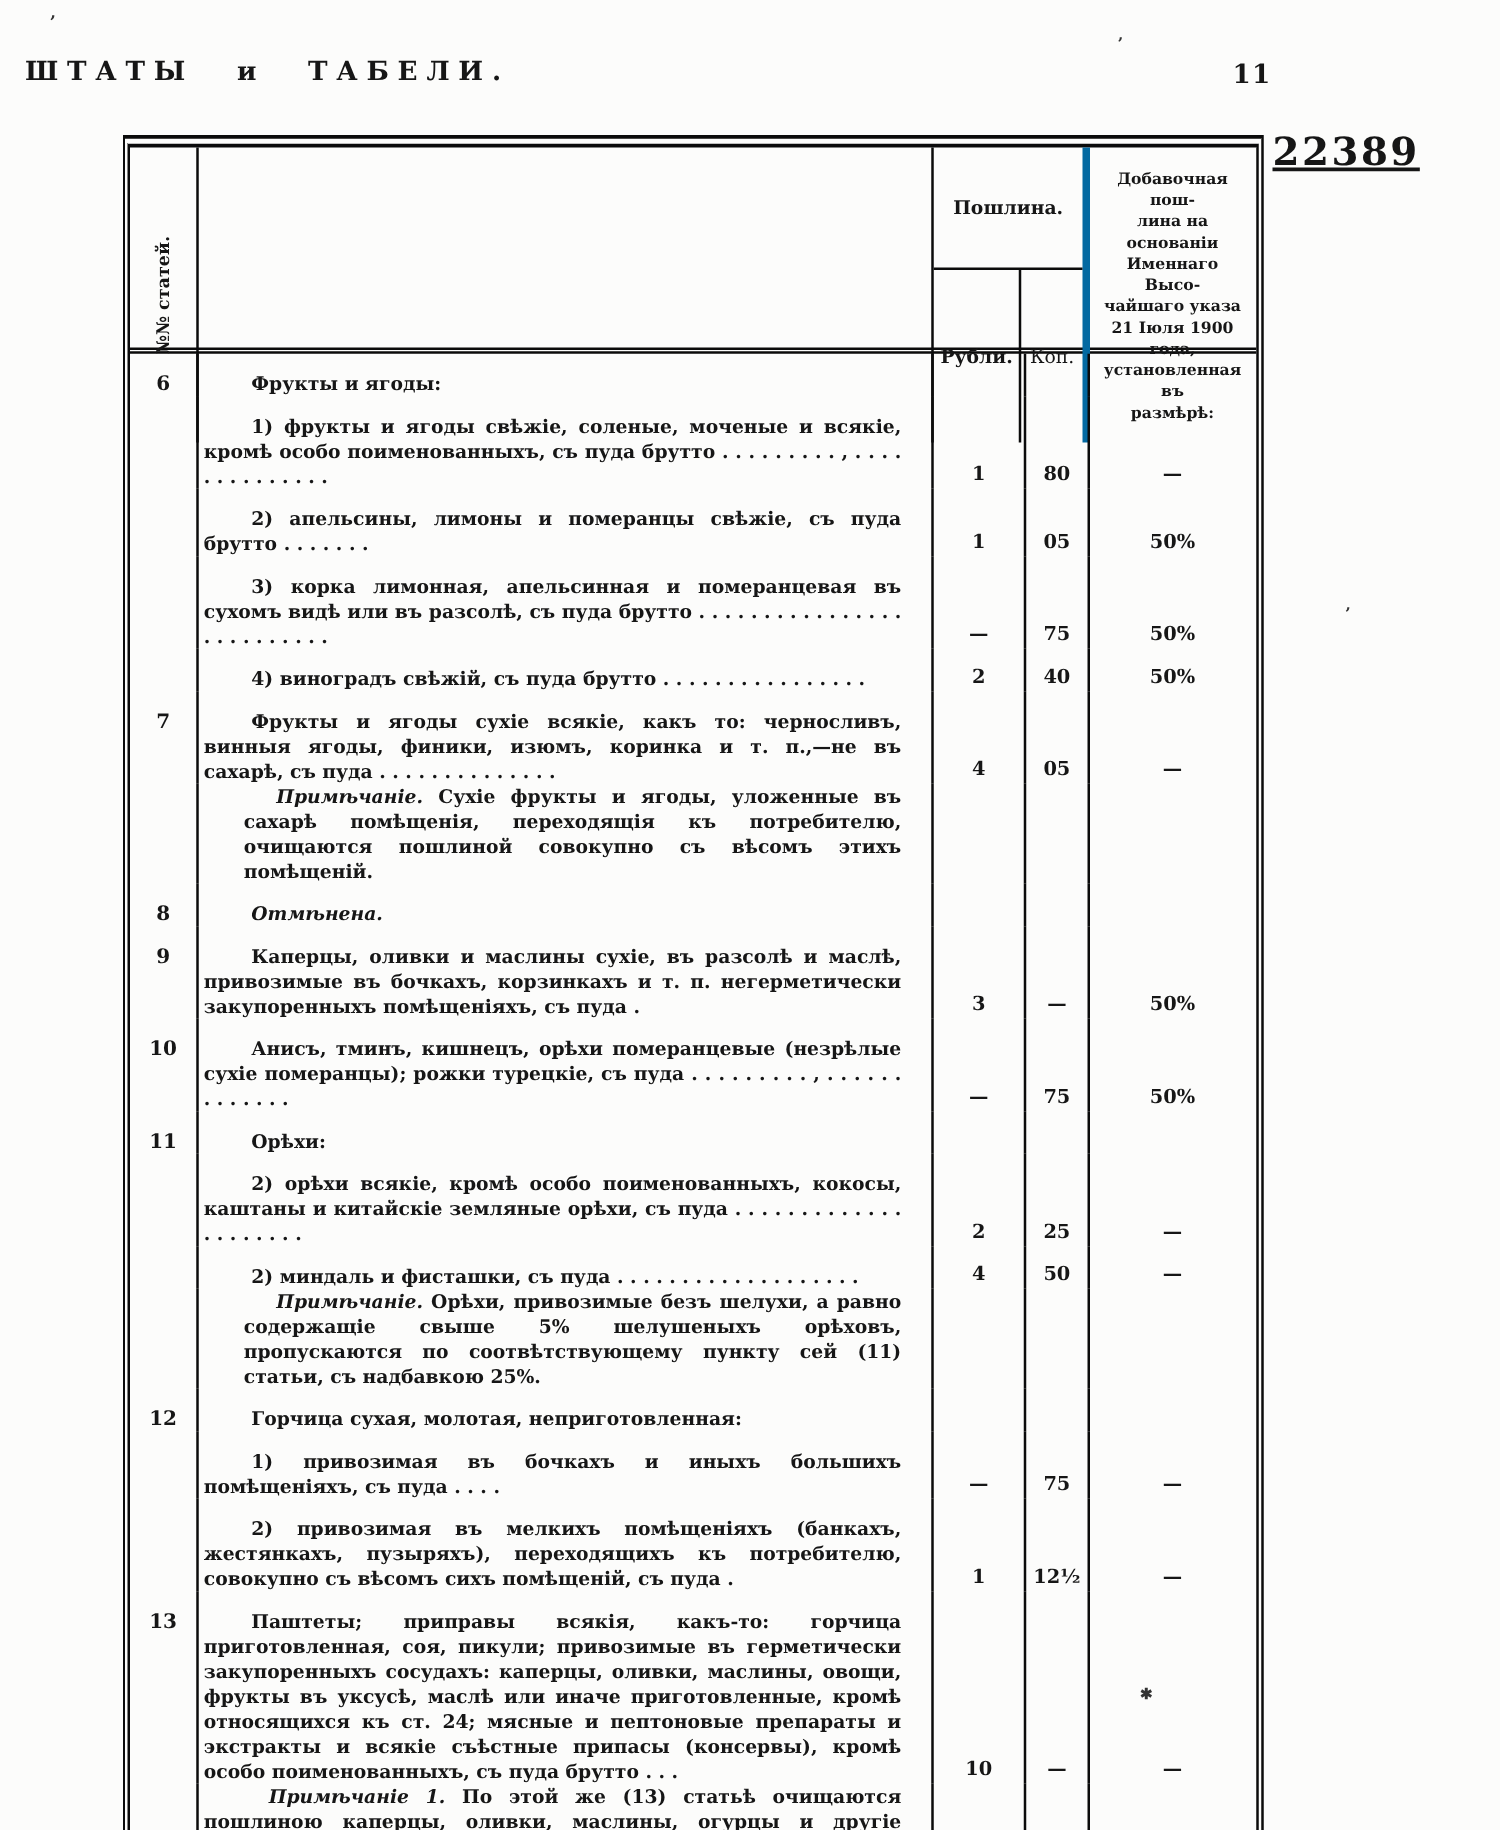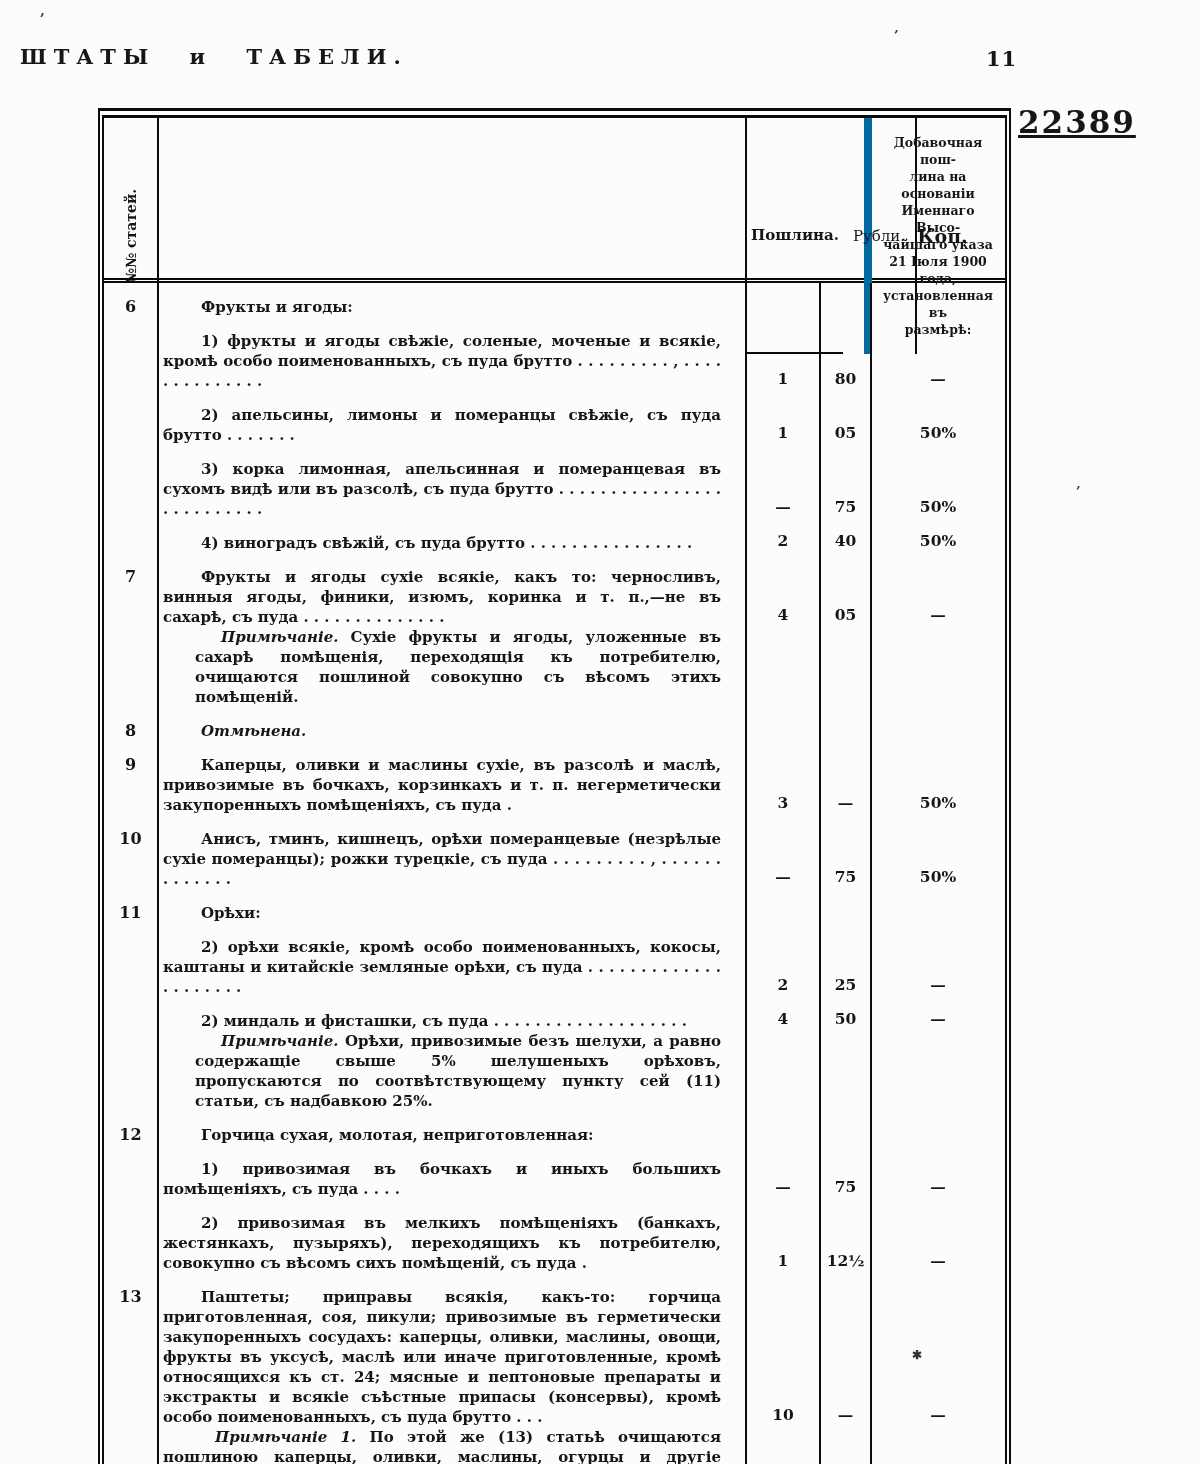--- a/index.html
+++ b/index.html
@@ -36,35 +36,35 @@
     display:grid; grid-template-columns:55px 588px 125px 132px;
     height:160px; border-bottom:5px double #0b0b0b;
   }
   .h-num  { border-right:2px solid #0b0b0b; position:relative; }
   .h-num .vert {
     position:absolute; top:50%; left:50%;
     transform:translate(-50%,-50%) rotate(-90deg);
     white-space:nowrap; font-size:14px; font-weight:bold;
   }
   .h-desc { border-right:2px solid #0b0b0b; }
-  .h-duty { border-right:8px solid #0369a1; display:flex; }
+  .h-duty { border-right:6px solid #0369a1; display:flex; flex-direction:column; }
   .h-duty-top {
     flex:0 0 96px; display:flex; align-items:center; justify-content:center;
     border-bottom:2px solid #0b0b0b;
     font-size:15px; font-weight:bold;
   }
   .h-duty-bottom { flex:1; display:flex; }
   .h-rub {
     width:74px; box-sizing:border-box; border-right:2px solid #0b0b0b;
     display:flex; align-items:center; justify-content:center;
-    font-size:15px; font-weight:normal;
+    font-size:15px; font-weight:bold;
   }
   .h-kop {
     width:51px; display:flex; align-items:center; justify-content:center;
-    font-size:19px; font-weight:bold;
+    font-size:15px; font-weight:normal;
   }
   .h-extra {
     display:flex; align-items:center; justify-content:center;
     text-align:center; font-size:12.5px; font-weight:bold;
     line-height:17px; white-space:pre-line; padding:16px;
   }
   
   .trow { display:grid; grid-template-columns:55px 588px 74px 51px 132px; }
   .trow > .c { box-sizing:border-box; }
   .c.num {

